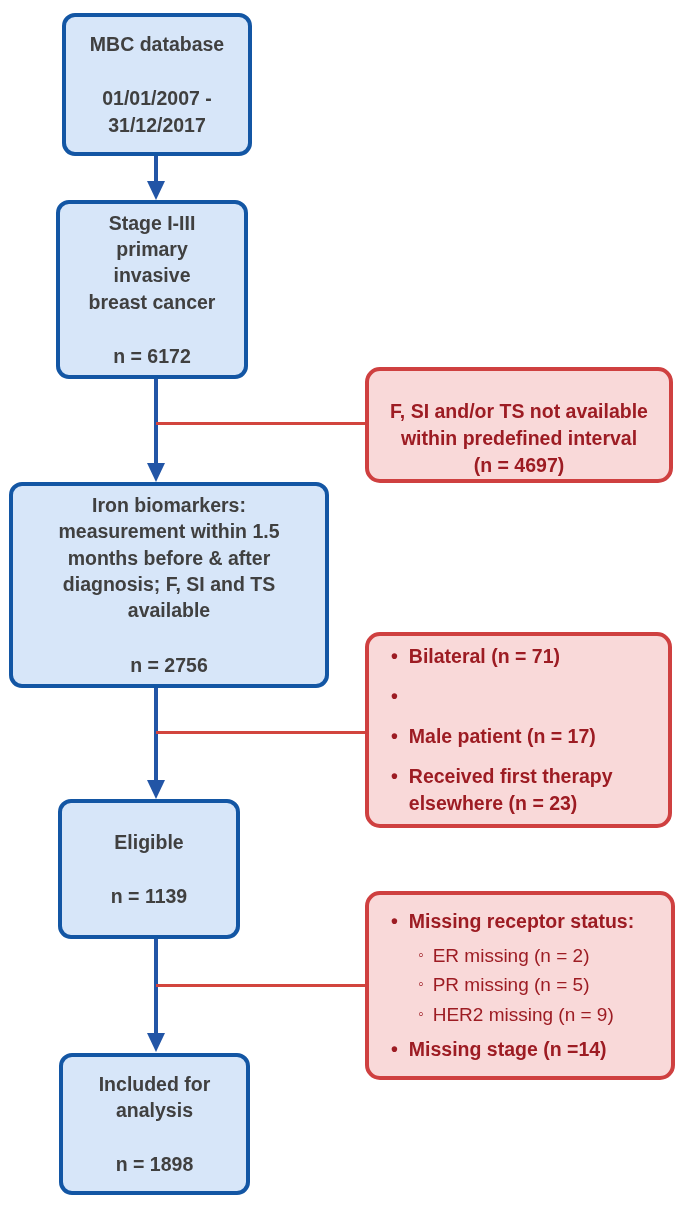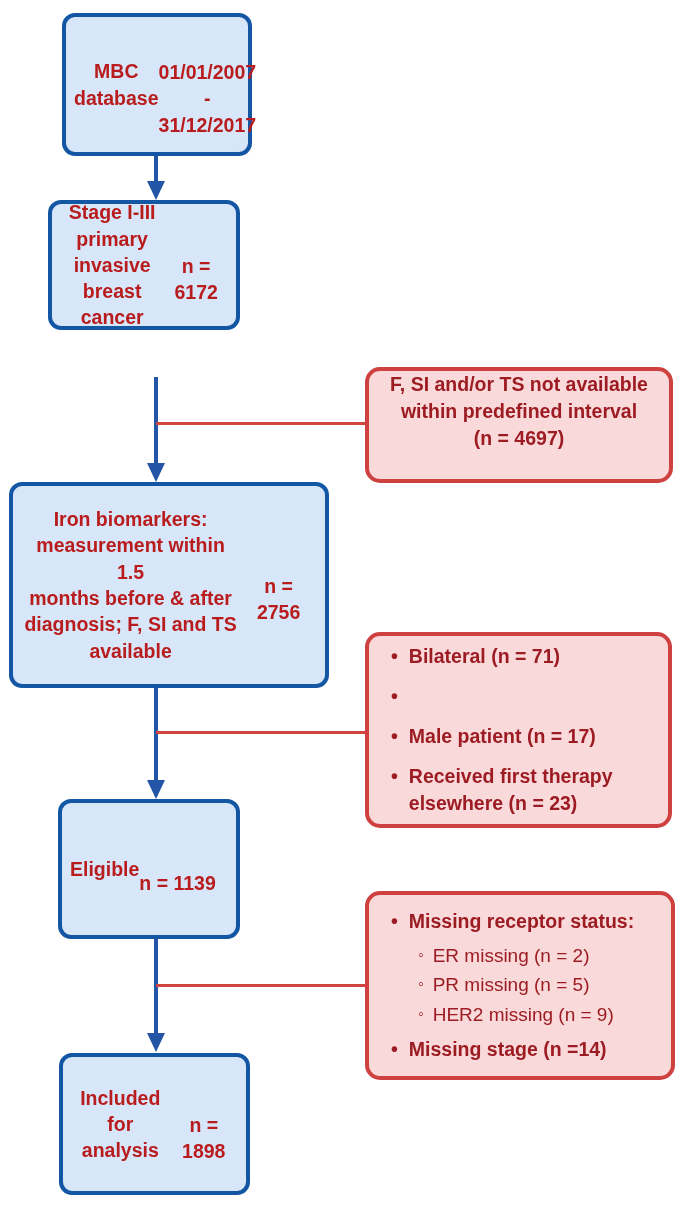--- a/index.html
+++ b/index.html
@@ -15,50 +15,50 @@
     background: #ffffff;
     overflow: hidden;
   }
   
   .flow-box {
     position: absolute;
     box-sizing: border-box;
     background: #d7e6f9;
     border: 4px solid #1356a4;
     border-radius: 13px;
-    color: #b91c1c;
+    color: #404040;
     font-weight: bold;
     font-size: 19.5px;
     line-height: 1.35;
     text-align: center;
     display: flex;
-    flex-direction: row;
+    flex-direction: column;
     align-items: center;
-    justify-content: flex-start;
+    justify-content: center;
     padding: 6px 8px;
     z-index: 2;
   }
   .box-text, .box-footer { white-space: pre-line; }
   .box-footer { margin-top: 28px; }
   
   .excl-box {
     position: absolute;
     box-sizing: border-box;
     background: #f9d9d9;
     border: 4px solid #cf4040;
     border-radius: 15px;
     color: #9d1c23;
     font-weight: bold;
     font-size: 19.5px;
     line-height: 1.38;
     z-index: 2;
   }
   .excl-center {
     display: flex;
-    align-items: flex-start;
+    align-items: flex-end;
     justify-content: center;
     text-align: center;
   }
   .excl-list {
     display: flex;
     flex-direction: column;
     justify-content: center;
     padding: 14px 14px 14px 22px;
     text-align: left;
   }
@@ -105,21 +105,21 @@
 <body>
 
 <div id="canvas">
 
   <div class="flow-box" style="left:62px; top:13px; width:190px; height:143px;">
     <div class="box-text">MBC database</div>
     <div class="box-footer">01/01/2007 -
 31/12/2017</div>
   </div>
 
-  <div class="flow-box" style="left:48px; top:200px; width:192px; height:130px;">
+  <div class="flow-box" style="left:56px; top:200px; width:192px; height:179px;">
     <div class="box-text">Stage I-III
 primary
 invasive
 breast cancer</div>
     <div class="box-footer">n = 6172</div>
   </div>
 
   <div class="flow-box" style="left:9px; top:482px; width:320px; height:206px;">
     <div class="box-text">Iron biomarkers:
 measurement within 1.5

